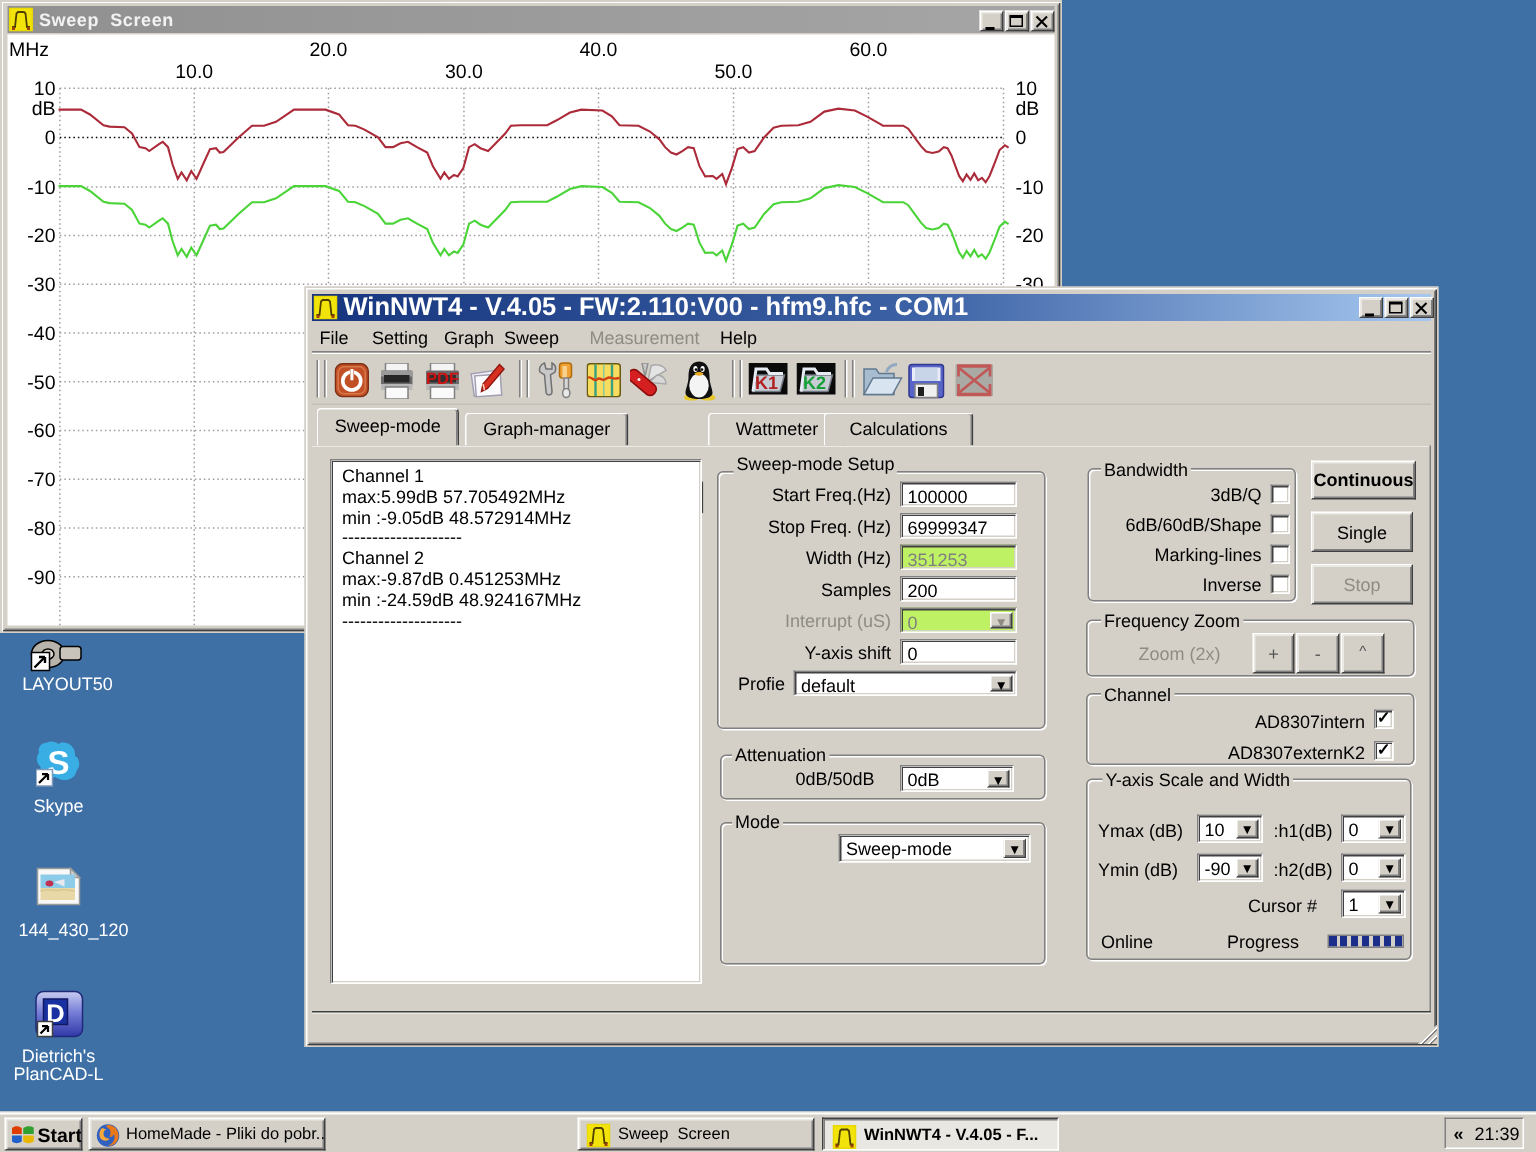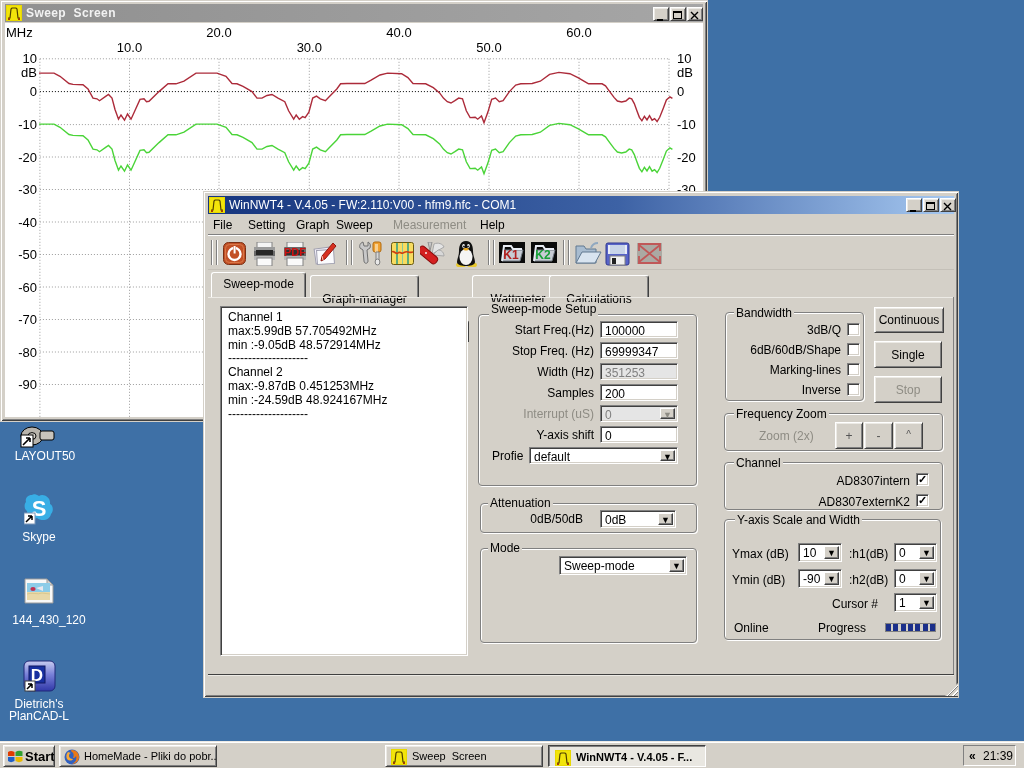--- a/index.html
+++ b/index.html
@@ -7,28 +7,28 @@
 .win { position:absolute; background:#D4D0C8;
   border:1px solid #D4D0C8;
   box-shadow: inset 1px 1px 0 #FFFFFF, inset -1px -1px 0 #404040, inset 2px 2px 0 #D4D0C8, inset -2px -2px 0 #808080;
 }
 .raised { background:#D4D0C8; border-top:1px solid #FFFFFF; border-left:1px solid #FFFFFF; border-right:1px solid #404040; border-bottom:1px solid #404040; box-shadow: inset 1px 1px 0 #ECEAE5, inset -1px -1px 0 #808080; }
 .sunken2 { border-top:1px solid #808080; border-left:1px solid #808080; border-right:1px solid #FFFFFF; border-bottom:1px solid #FFFFFF; box-shadow: inset 1px 1px 0 #404040, inset -1px -1px 0 #D4D0C8; background:#fff; }
 .groupbox { position:absolute; border:1px solid #808080; border-radius:4px; box-shadow: inset 1px 1px 0 #FFFFFF, 1px 1px 0 #FFFFFF; }
 .glabel { position:absolute; background:#D4D0C8; padding:0 2px; font-size:12px; color:#000; }
 .lbl { position:absolute; font-size:12px; color:#000; white-space:nowrap; }
 .field { position:absolute; background:#fff; border-top:1px solid #808080; border-left:1px solid #808080; border-right:1px solid #FFFFFF; border-bottom:1px solid #FFFFFF; box-shadow: inset 1px 1px 0 #404040, inset -1px -1px 0 #D4D0C8; font-size:12px; padding:2px 0 0 4px; color:#000; }
-.field.dis { background:#e5e5e5; color:#808080; }
+.field.dis { background:#bef264; color:#808080; }
 .combo-arrow { position:absolute; right:2px; top:2px; bottom:2px; width:15px; background:#D4D0C8; border-top:1px solid #FFFFFF; border-left:1px solid #FFFFFF; border-right:1px solid #404040; border-bottom:1px solid #404040; box-shadow: inset -1px -1px 0 #808080; text-align:center; font-size:9px; color:#000; line-height:13px; }
 .btn { position:absolute; background:#D4D0C8; border-top:1px solid #FFFFFF; border-left:1px solid #FFFFFF; border-right:1px solid #404040; border-bottom:1px solid #404040; box-shadow: inset 1px 1px 0 #ECEAE5, inset -1px -1px 0 #808080; font-size:12px; text-align:center; color:#000; }
 .cb { position:absolute; width:13px; height:13px; background:#fff; border-top:1px solid #808080; border-left:1px solid #808080; border-right:1px solid #fff; border-bottom:1px solid #fff; box-shadow: inset 1px 1px 0 #404040, inset -1px -1px 0 #D4D0C8; font-size:11px; line-height:11px; text-align:center; font-weight:bold; }
 .tbtn { position:absolute; top:3px; height:22px; background:#D4D0C8; border-top:1px solid #FFFFFF; border-left:1px solid #FFFFFF; border-right:1px solid #404040; border-bottom:1px solid #404040; box-shadow: inset 1px 1px 0 #ECEAE5, inset -1px -1px 0 #808080; font-size:11px; color:#000; white-space:nowrap; overflow:hidden; }
 .icolbl { position:absolute; color:#fff; font-size:12px; text-align:center; white-space:nowrap; }
 .tab { position:absolute; background:#D4D0C8; border-top:1px solid #FFFFFF; border-left:1px solid #FFFFFF; border-right:1px solid #404040; border-top-left-radius:3px; border-top-right-radius:3px; box-shadow: inset -1px 0 0 #808080; font-size:12px; text-align:center; padding-top:4px; color:#000; }
-.ti { top:5px; height:22px; padding-top:16px; }
+.ti { top:5px; height:22px; padding-top:3px; }
 </style></head>
 <body>
 
 <div class="win" id="sweepwin" style="left:0; top:0; width:708px; height:422px;">
   <div style="position:absolute; left:4px; top:3px; right:4px; height:18px; background:linear-gradient(90deg,#909090,#A6A6A6); display:flex; align-items:center;">
     <svg width="16" height="16" style="margin-left:1px;" viewBox="0 0 16 16">
         <rect x="0" y="0" width="16" height="16" fill="#E8D800"></rect>
         <rect x="1" y="1" width="14" height="14" fill="#F2E40A"></rect>
         <path d="M2 13 L4 13 L5 4 L6 3 L10 3 L11 4 L12 13 L14 13" stroke="#504000" stroke-width="1.2" fill="none"></path>
         <rect x="2" y="13" width="2" height="2" fill="#A04000"></rect>
@@ -153,21 +153,21 @@
 
 <div class="win" id="nwtwin" style="left:203px; top:191px; width:756px; height:507px;">
   <div style="position:absolute; left:4px; top:4px; right:4px; height:18px; background:linear-gradient(90deg,#16357E,#3D62A5 55%,#A6C8F0); display:flex; align-items:center;">
     <svg width="16" height="16" style="margin-left:1px;" viewBox="0 0 16 16">
         <rect x="0" y="0" width="16" height="16" fill="#E8D800"></rect>
         <rect x="1" y="1" width="14" height="14" fill="#F2E40A"></rect>
         <path d="M2 13 L4 13 L5 4 L6 3 L10 3 L11 4 L12 13 L14 13" stroke="#504000" stroke-width="1.2" fill="none"></path>
         <rect x="2" y="13" width="2" height="2" fill="#A04000"></rect>
         <rect x="12" y="13" width="2" height="2" fill="#A04000"></rect>
       </svg>
-    <span style="color:#fff; font-weight:normal; font-size:12px; margin-left:4px;">WinNWT4 - V.4.05 - FW:2.110:V00 - hfm9.hfc - COM1</span>
+    <span style="color:#fff; font-weight:bold; font-size:17px; margin-left:4px;">WinNWT4 - V.4.05 - FW:2.110:V00 - hfm9.hfc - COM1</span>
   </div>
   <div class="raised" style="position:absolute; left:702px; top:6px; width:16px; height:14px;"><svg width="14" height="12">
         <rect x="3" y="9" width="6" height="2" fill="#000"></rect>
       </svg></div>
   <div class="raised" style="position:absolute; left:719px; top:6px; width:16px; height:14px;"><svg width="14" height="12">
         <rect x="2.5" y="2.5" width="8" height="6" fill="none" stroke="#000"></rect>
         <rect x="2" y="1" width="9" height="1.6" fill="#000"></rect>
       </svg></div>
   <div class="raised" style="position:absolute; left:736px; top:6px; width:16px; height:14px;"><svg width="14" height="12">
         <path d="M3 2 L10 9 M10 2 L3 9" stroke="#000" stroke-width="1.4"></path>
@@ -328,21 +328,21 @@
     <div class="glabel" style="left:526px; top:9px;">Bandwidth</div>
     <div class="lbl" style="left:533px; top:26px; width:100px; text-align:right;">3dB/Q</div>
     <div class="cb" style="left:639px; top:26px;"></div>
     <div class="lbl" style="left:533px; top:46px; width:100px; text-align:right;">6dB/60dB/Shape</div>
     <div class="cb" style="left:639px; top:46px;"></div>
     <div class="lbl" style="left:533px; top:66px; width:100px; text-align:right;">Marking-lines</div>
     <div class="cb" style="left:639px; top:66px;"></div>
     <div class="lbl" style="left:533px; top:86px; width:100px; text-align:right;">Inverse</div>
     <div class="cb" style="left:639px; top:86px;"></div>
 
-    <div class="btn" style="left:666px; top:10px; width:70px; height:26px; padding-top:5px;">Continuous</div>
+    <div class="btn" style="left:666px; top:10px; width:70px; height:26px; padding-top:5px;font-weight:bold;">Continuous</div>
     <div class="btn" style="left:666px; top:44px; width:68px; height:27px; padding-top:6px;">Single</div>
     <div class="btn" style="left:666px; top:79px; width:68px; height:27px; padding-top:6px; color:#8E8C84;">Stop</div>
 
     <div class="groupbox" style="left:516px; top:116px; width:219px; height:38px;"></div>
     <div class="glabel" style="left:526px; top:110px;">Frequency Zoom</div>
     <div class="lbl" style="left:551px; top:132px; color:#8E8C84;">Zoom (2x)</div>
     <div class="btn" style="left:627px; top:125px; width:28px; height:27px; padding-top:6px; color:#555;">+</div>
     <div class="btn" style="left:656px; top:125px; width:29px; height:27px; padding-top:6px; color:#555;">-</div>
     <div class="btn" style="left:686px; top:125px; width:29px; height:27px; padding-top:6px; color:#555; font-size:10px;">^</div>
 

